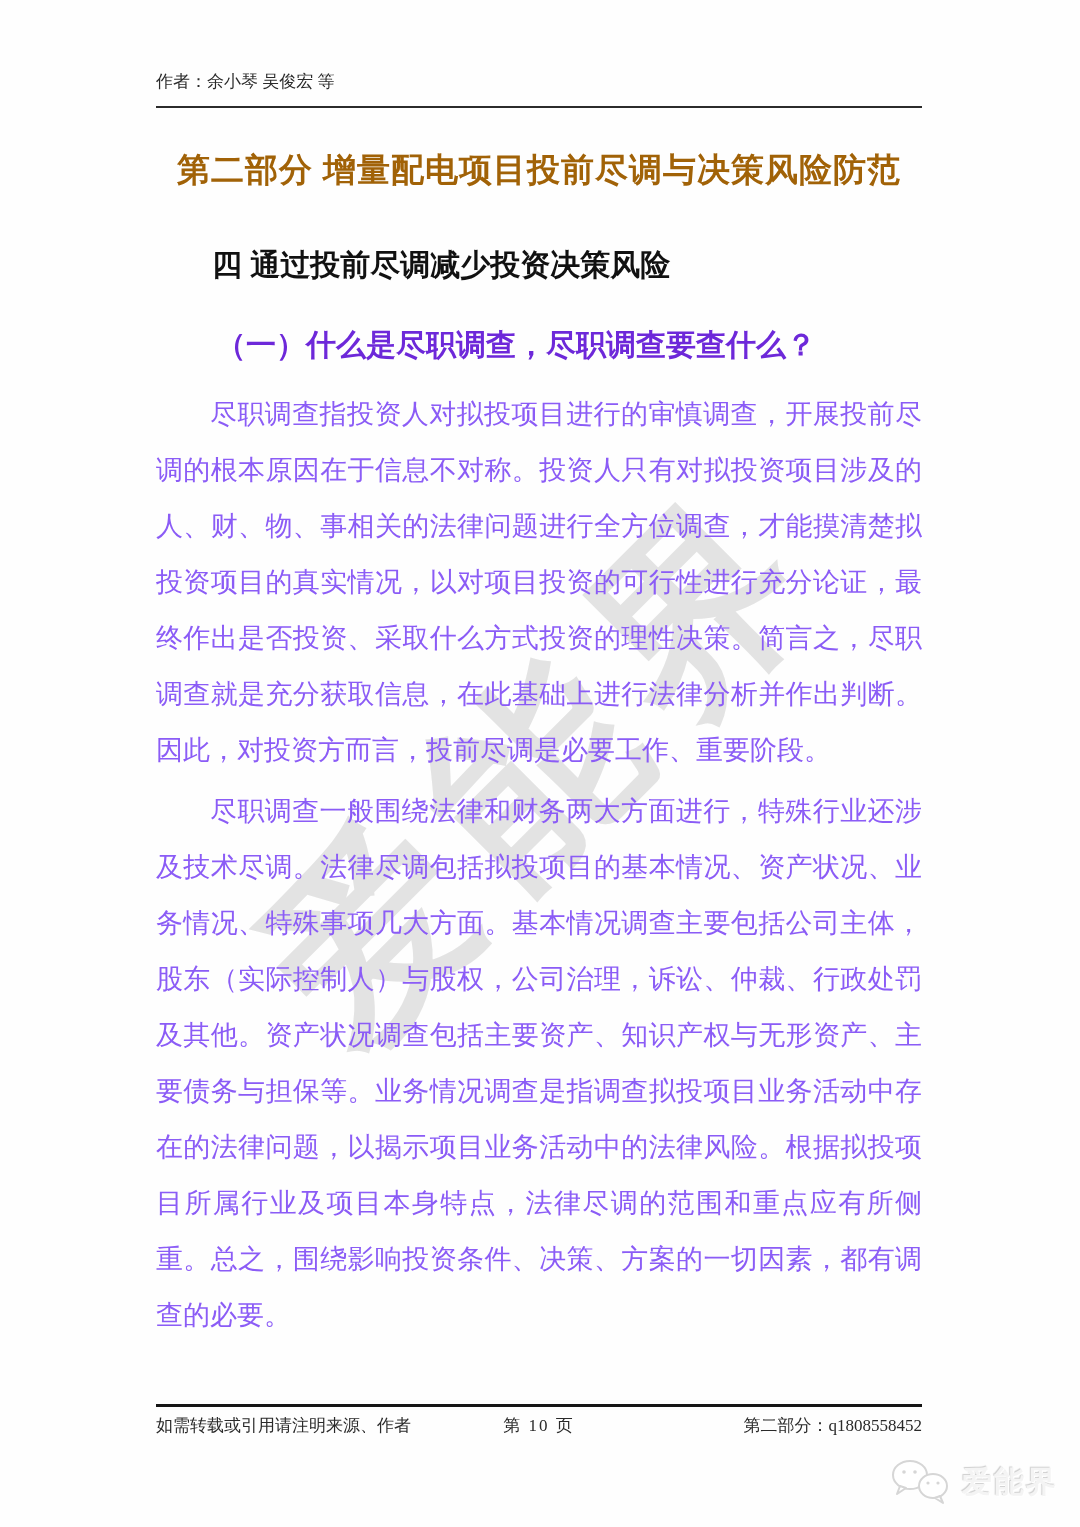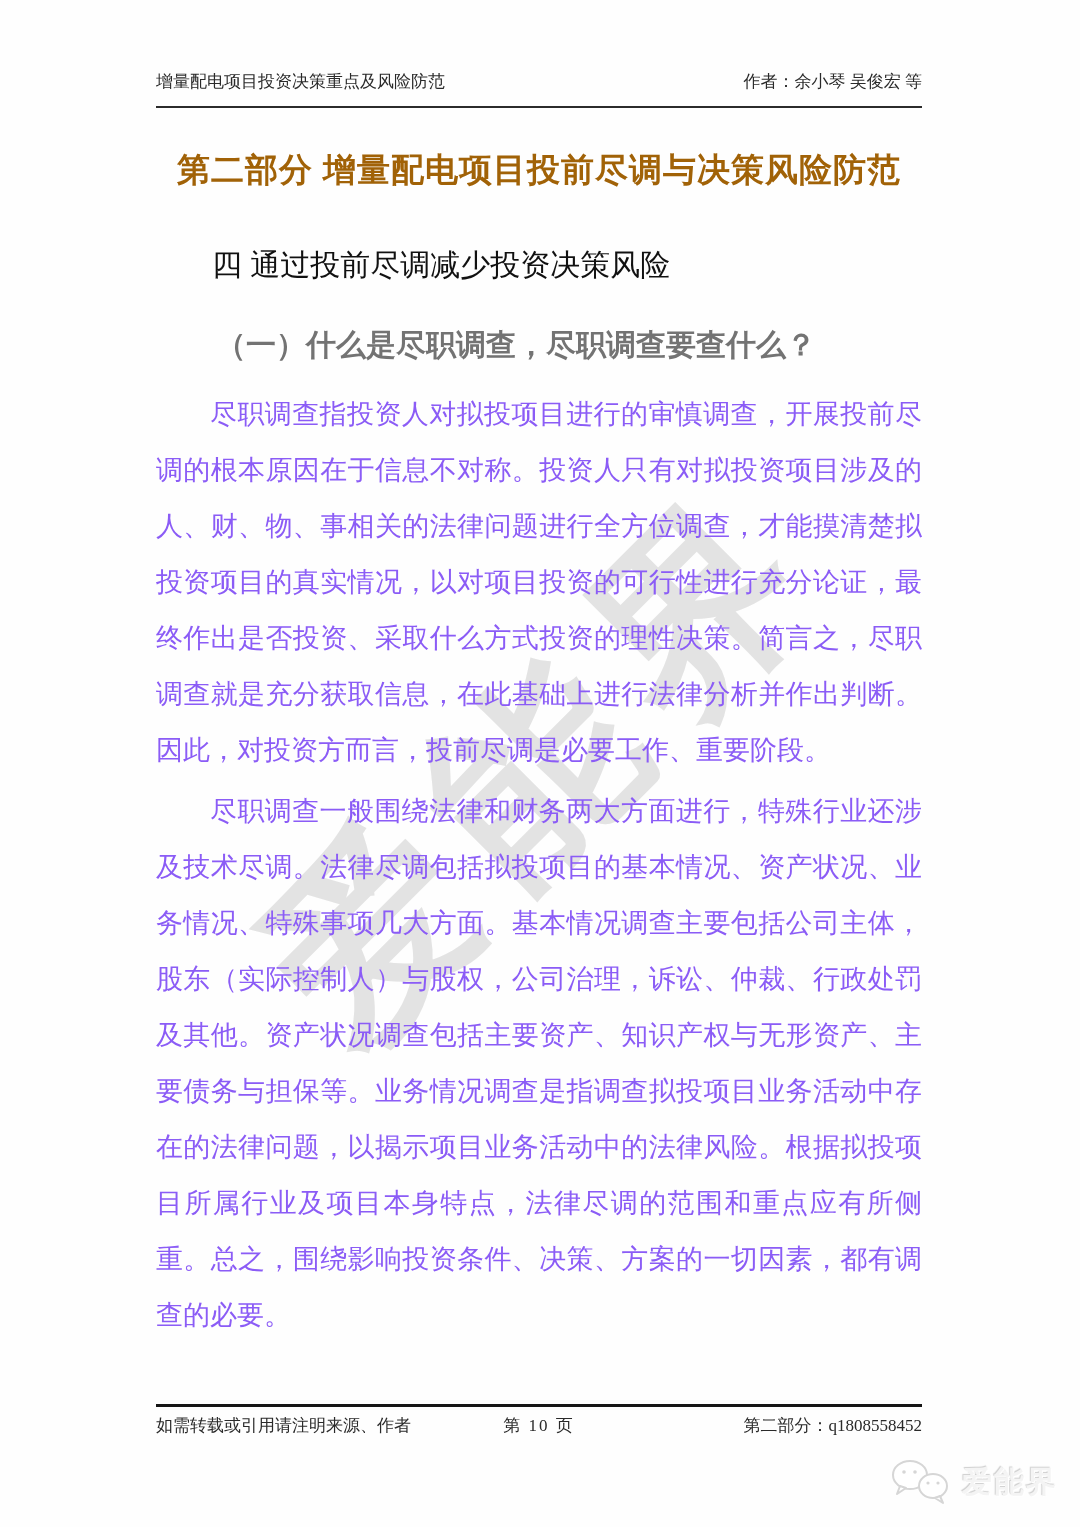--- a/index.html
+++ b/index.html
@@ -55,33 +55,33 @@
     font-weight: 700;
     font-size: 33px;
     line-height: 44px;
     color: #a16207;
     letter-spacing: 1px;
   }
   .section-heading {
     margin-top: 52px;
     padding-left: 56px;
     font-family: "Liberation Sans", sans-serif;
-    font-weight: 400;
+    font-weight: 700;
     font-size: 30px;
     line-height: 42px;
     color: #111;
   }
   .subsection-heading {
     margin-top: 38px;
     padding-left: 60px;
     font-family: "Liberation Sans", sans-serif;
     font-weight: 700;
     font-size: 30px;
     line-height: 42px;
-    color: #737373;
+    color: #6d28d9;
   }
   .body-para {
     margin: 0;
     font-size: 27px;
     line-height: 56px;
     text-align: justify;
     text-indent: 2em;
     color: #8b5cf6;
   }
   .body-para.first { margin-top: 20px; }
@@ -128,21 +128,20 @@
 </head>
 <body>
 
 <div class="page">
 
   <div class="watermark">爱能界</div>
 
   <div class="content">
 
     <div class="header-row">
-      <span>增量配电项目投资决策重点及风险防范</span>
       <span>作者：余小琴 吴俊宏 等</span>
     </div>
 
     <div class="doc-title">第二部分 增量配电项目投前尽调与决策风险防范</div>
 
     <div class="section-heading">四 通过投前尽调减少投资决策风险</div>
 
     <div class="subsection-heading">（一）什么是尽职调查，尽职调查要查什么？</div>
 
     <p class="body-para first">尽职调查指投资人对拟投项目进行的审慎调查，开展投前尽调的根本原因在于信息不对称。投资人只有对拟投资项目涉及的人、财、物、事相关的法律问题进行全方位调查，才能摸清楚拟投资项目的真实情况，以对项目投资的可行性进行充分论证，最终作出是否投资、采取什么方式投资的理性决策。简言之，尽职调查就是充分获取信息，在此基础上进行法律分析并作出判断。因此，对投资方而言，投前尽调是必要工作、重要阶段。</p>

